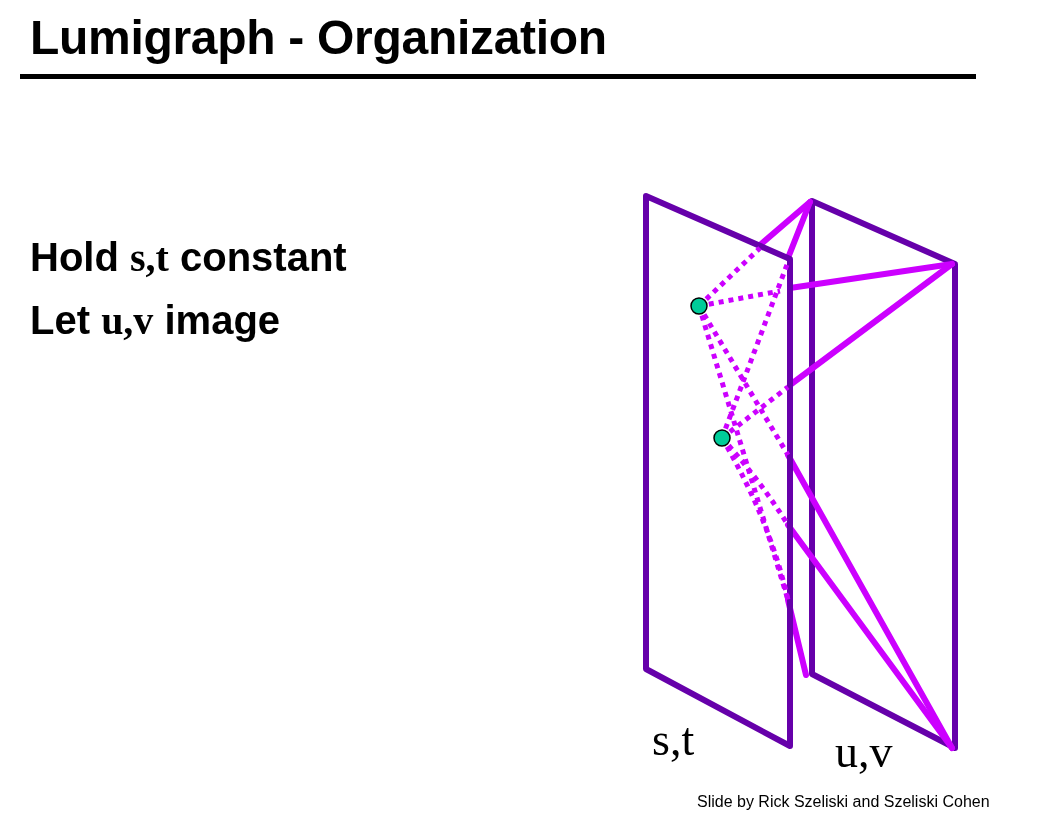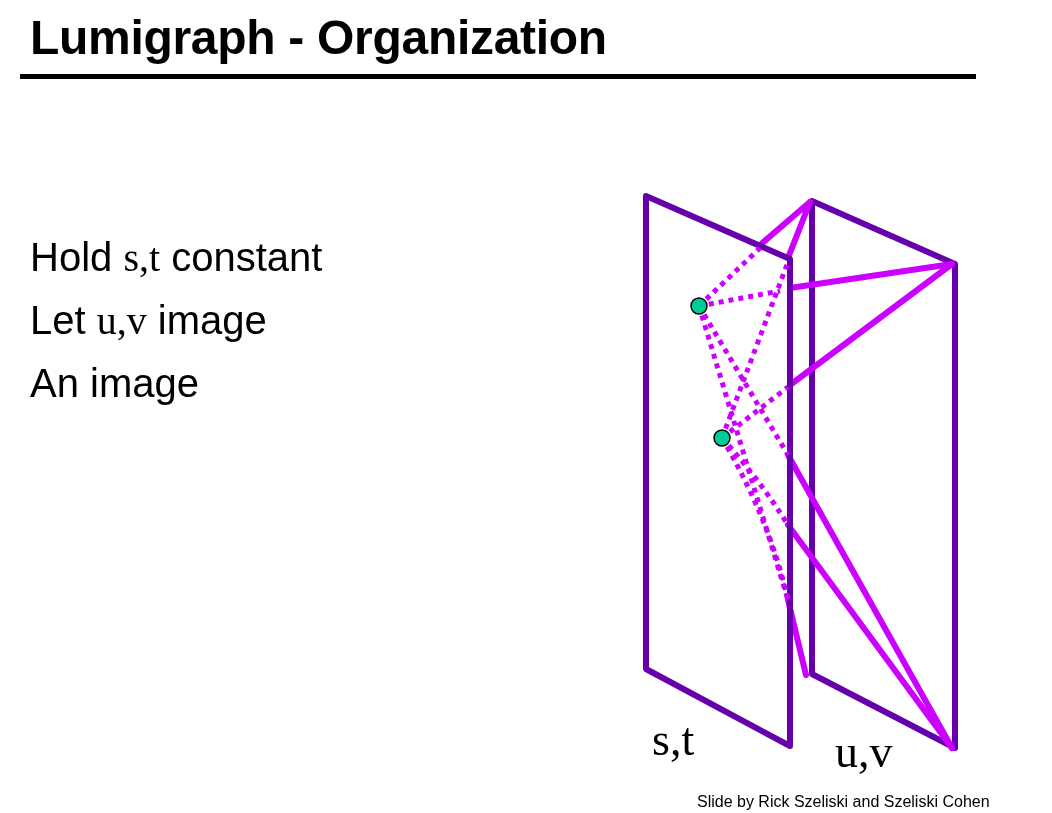--- a/index.html
+++ b/index.html
@@ -1,36 +1,35 @@
 <!DOCTYPE html>
 <html><head>
   <meta charset="utf-8">
   <style>
     html, body { margin: 0; padding: 0; background: #ffffff; }
     body { width: 1052px; height: 813px; position: relative; overflow: hidden; font-family: "Liberation Sans", sans-serif; color: #000; }
     .title { position: absolute; left: 30px; top: 8px; font-size: 48px; line-height: 60px; font-weight: bold; margin: 0; letter-spacing: -0.3px; }
     .title-rule { position: absolute; left: 20px; top: 74px; width: 956px; height: 5px; background: #000; }
     .bullets { position: absolute; left: 30px; top: 226px; margin: 0; padding: 0; list-style: none; }
-    .bullets li { font-size: 40px; line-height: 63px; height: 63px; white-space: nowrap; }
+    .bullets li { font-size: 40px; line-height: 63px; height: 63px; white-space: nowrap; font-weight: bold; }
     .serif { font-family: "Liberation Serif", serif; font-size: 40px; }
     .diagram { position: absolute; left: 600px; top: 180px; }
     .label-st { position: absolute; left: 652px; top: 712px; font-family: "Liberation Serif", serif; font-size: 46px; line-height: 56px; }
     .label-uv { position: absolute; left: 835px; top: 724px; font-family: "Liberation Serif", serif; font-size: 46px; line-height: 56px; }
     .credit { position: absolute; left: 697px; top: 792px; font-size: 16px; line-height: 20px; }
   </style>
 </head>
 <body>
 
 <h1 class="title">Lumigraph - Organization</h1>
 <div class="title-rule"></div>
 
 <ul class="bullets">
   <li><span>Hold </span><span class="serif">s,t</span><span> constant</span></li>
   <li><span>Let </span><span class="serif">u,v</span><span> image</span></li>
-  <li><span>An image</span><span class="serif"></span><span></span></li>
 </ul>
 
 <svg class="diagram" width="400" height="600" viewBox="600 180 400 600" xmlns="http://www.w3.org/2000/svg">
 
   <g fill="none" stroke="#6600aa" stroke-width="6" stroke-linejoin="round">
     <path d="M812 201 L955 264 L955 748 L812 674 Z"></path>
   </g>
 
   <g stroke="#cc00ff" stroke-width="6" stroke-linecap="round" fill="none">
     <line x1="760" y1="245" x2="810" y2="202"></line>

